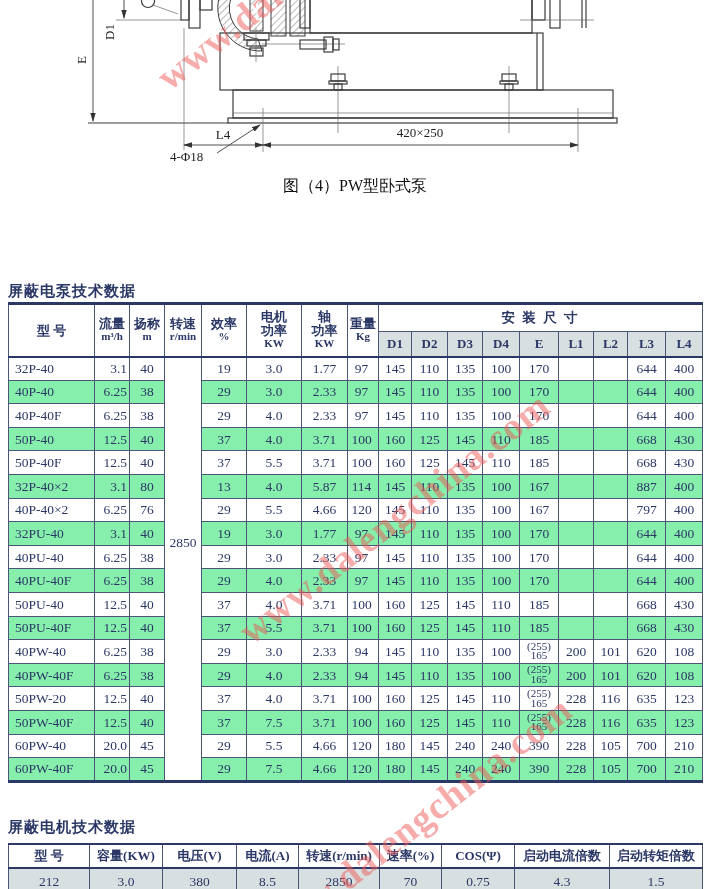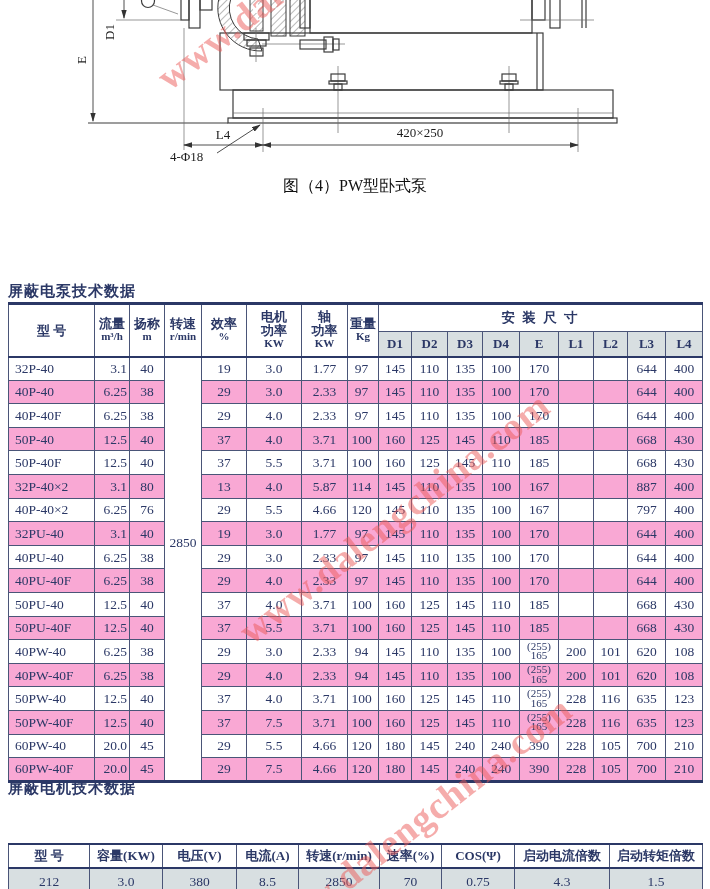--- a/index.html
+++ b/index.html
@@ -20,37 +20,37 @@
   .dwg-line{stroke:#3c3c3c;stroke-width:1.2;fill:none;}
   .dwg-thin{stroke:#6a6a6a;stroke-width:0.7;fill:none;}
   .dwg-dim{stroke:#3a3a3a;stroke-width:0.9;fill:none;}
   .dwg-hatch{stroke:#3c3c3c;stroke-width:1;fill:url(#hatch);}
   .dwg-text{fill:#1d1d1d;font-size:13px;font-family:"Liberation Serif","DejaVu Serif",serif;}
   .dwg-caption{fill:#111;font-size:16px;}
 
   
   .tbl-title{position:absolute;left:8px;color:#2b3866;font-size:15px;font-weight:bold;letter-spacing:1px;}
   .t-pump{top:282px;text-align:right;}
-  .t-motor{top:779px;}
+  .t-motor{top:818px;}
 
   
   table{border-collapse:collapse;table-layout:fixed;position:absolute;left:8px;width:694px;
         color:#2b3866;font-size:13.5px;}
   th,td{border:1px solid #4a5578;overflow:hidden;}
   th{background:#fff;font-weight:bold;font-size:13px;line-height:13.5px;padding:2px 0;text-align:center;}
   td{height:23.6px;text-align:center;padding:0 2px;line-height:13px;}
   .unit{font-size:11px;font-weight:bold;}
 
   .pump{top:302px;border-top:3px solid #2b3866;border-bottom:3px solid #2b3866;}
   .pump thead tr.row1{height:28px;}
   .pump thead tr.subhead{height:25px;}
   .pump thead th{border-bottom:2.5px solid #2b3866;}
   .pump thead .th-install{border-bottom:1px solid #4a5578;letter-spacing:2px;font-size:13.5px;}
   .pump thead .subhead th{background:#d8dfe1;}
-  .pump tbody tr.stripe{background:#f9a8d4;}
+  .pump tbody tr.stripe{background:#86efac;}
   .pump tbody .col0{text-align:left;padding-left:6px;}
   .pump tbody .col1{text-align:right;}
   .pump tbody .col7{text-align:center;padding-right:5px;}
   .pump tbody td.merged{background:#fff;vertical-align:middle;padding-bottom:52px;}
   .stk{font-size:11px;line-height:9.6px;}
 
   .motor{top:843px;border-top:2.5px solid #2b3866;}
   .motor thead th{height:24px;border-bottom:2.5px solid #2b3866;}
   .motor tbody td{height:27px;}
   .motor tbody tr.stripe{background:#d8dfe1;}
@@ -473,21 +473,21 @@
           <td class="col12">
             <div class="stk">(255)</div>
             <div class="stk">165</div>
           </td>
           <td class="col13">200</td>
           <td class="col14">101</td>
           <td class="col15">620</td>
           <td class="col16">108</td>
         </tr>
         <tr>
-          <td class="col0">50PW-40</td>
+          <td class="col0">50PW-20</td>
           <td class="col1">12.5</td>
           <td class="col2">40</td>
           <td class="col4">37</td>
           <td class="col5">4.0</td>
           <td class="col6">3.71</td>
           <td class="col7">100</td>
           <td class="col8">160</td>
           <td class="col9">125</td>
           <td class="col10">145</td>
           <td class="col11">110</td>

